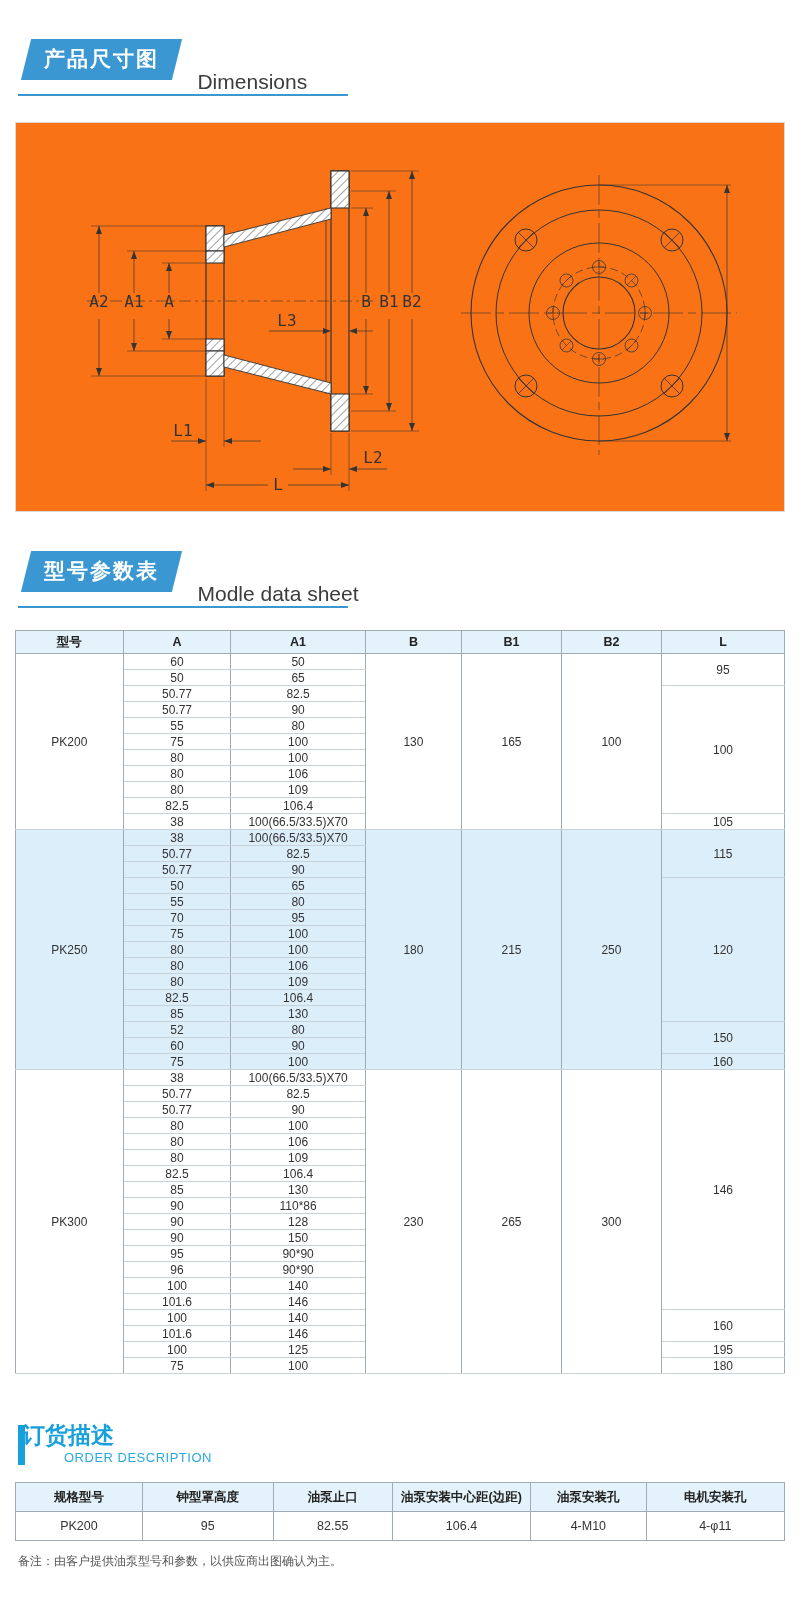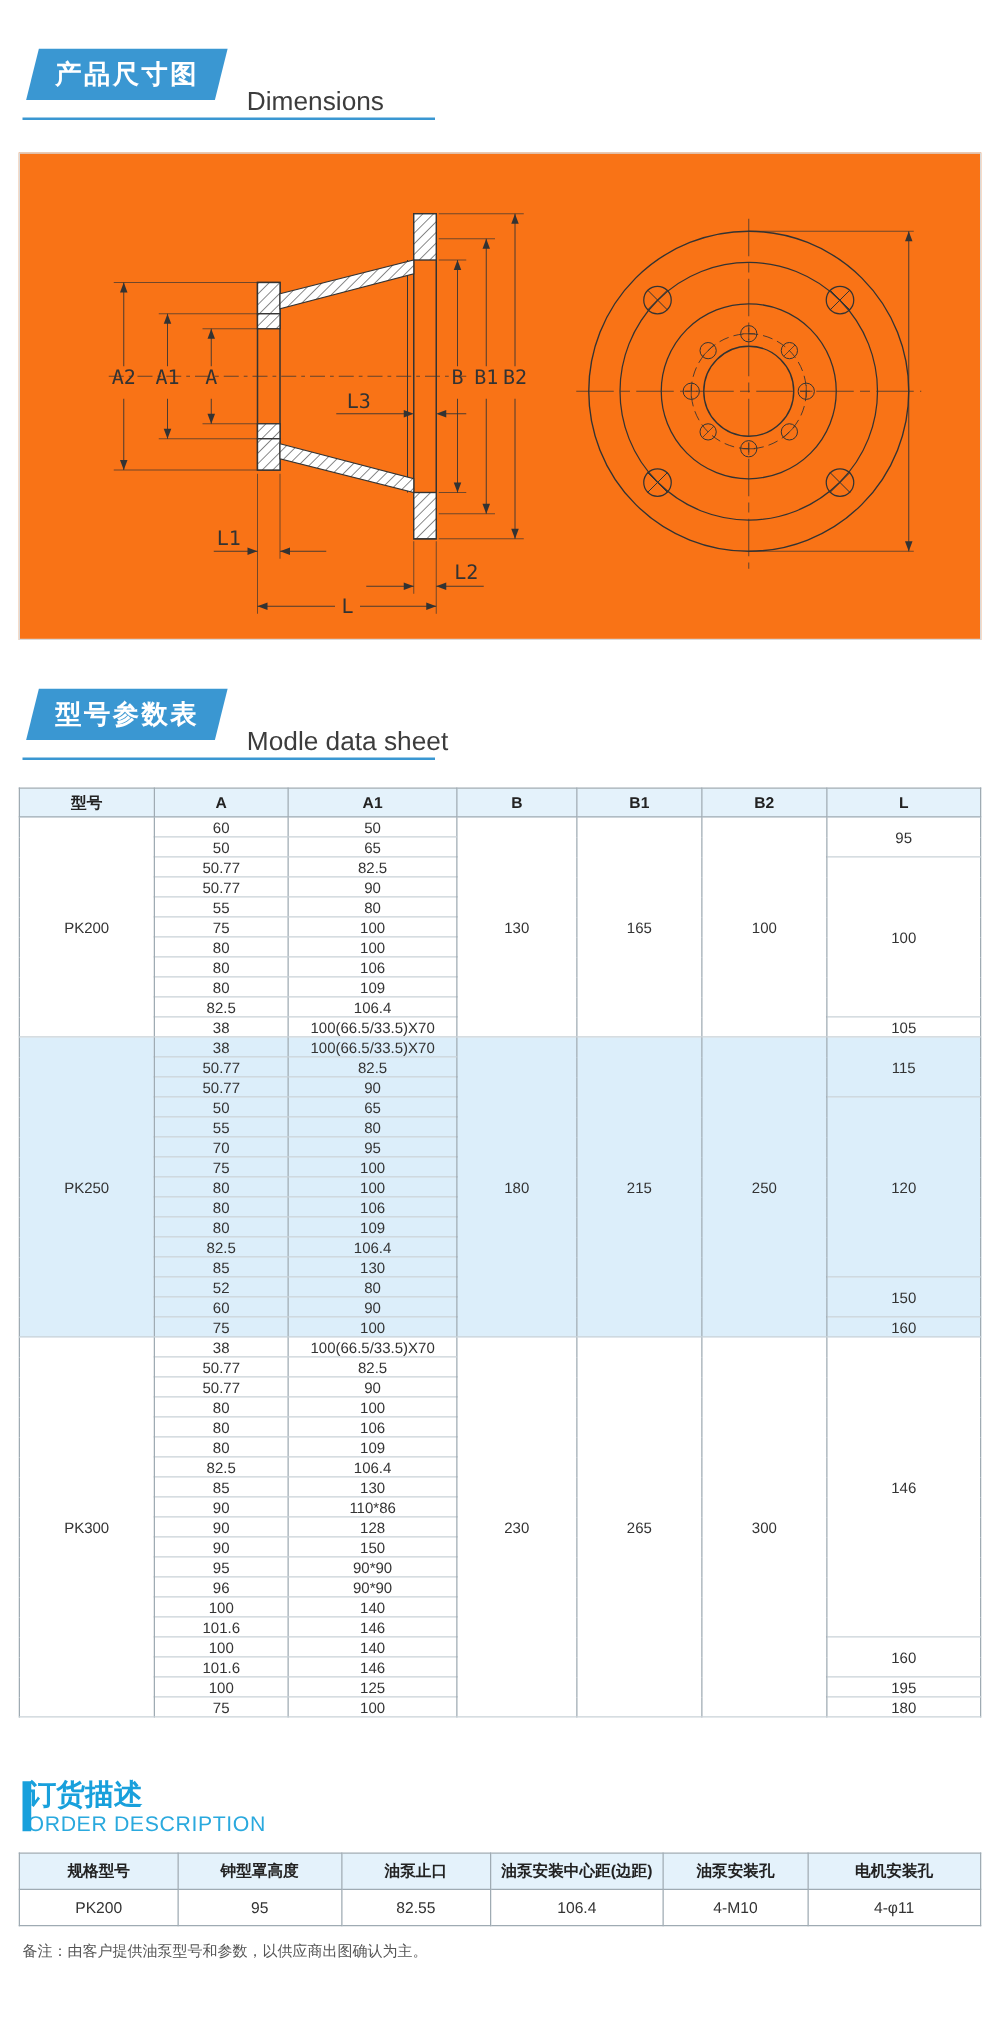--- a/index.html
+++ b/index.html
@@ -74,21 +74,21 @@
     background:#fff;
   }
   table.model tr.band td{background:var(--band-bg);}
 
   
   .order-heading{
     margin:48px 0 0 18px;position:relative;padding-left:4px;height:46px;
   }
   .order-bar{position:absolute;left:0;top:3px;width:7px;height:40px;background:#18a0dc;}
   .order-zh{color:#18a0dc;font-size:23px;font-weight:bold;line-height:26px;}
-  .order-en{color:#2aa9de;font-size:17px;margin-top:2px;letter-spacing:.5px;}
+  .order-en{color:#2aa9de;font-size:13px;margin-top:2px;letter-spacing:.5px;margin-left:42px;}
 
   table.order{
     width:calc(100% - 30px);margin:14px 15px 0 15px;
     border-collapse:collapse;table-layout:fixed;
     font-size:12.5px;color:#333;border:1px solid var(--grid-dark);
   }
   table.order th{
     background:var(--table-header-bg);border:1px solid var(--grid-dark);
     height:29px;font-weight:bold;color:#222;
   }

